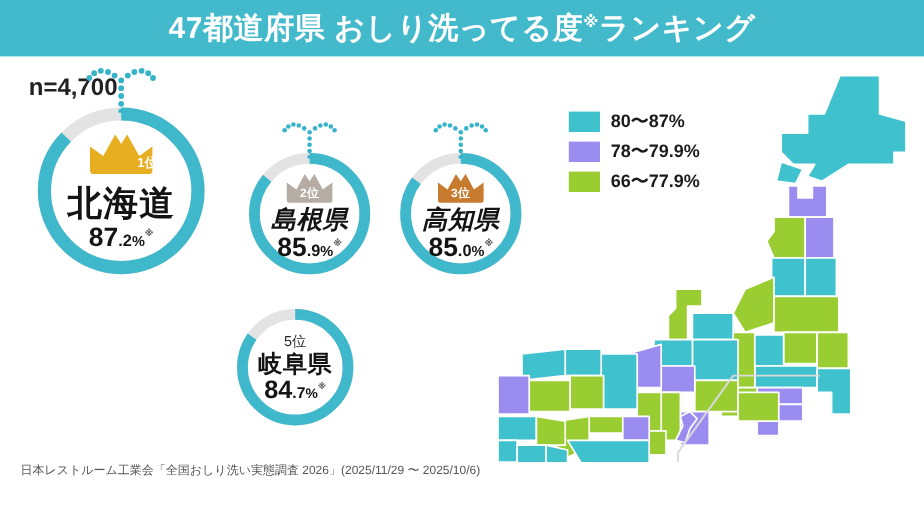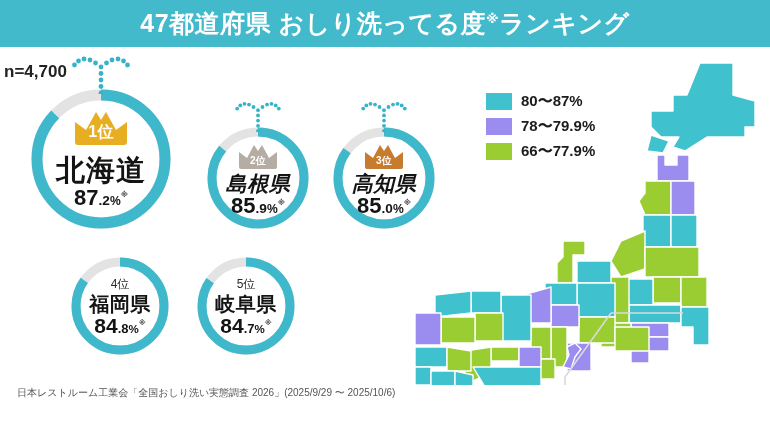--- a/index.html
+++ b/index.html
@@ -19,22 +19,22 @@
     display:flex;align-items:center;justify-content:center;
   }
   .header-title{
     color:#ffffff;font-size:25px;font-weight:bold;letter-spacing:.5px;
     white-space:nowrap;
   }
   .header-title .sup{font-size:13px;vertical-align:super;}
 
   
   .n-label{
-    position:absolute;left:4px;top:62px;
-    font-size:17px;font-weight:bold;color:#222;
+    position:absolute;left:24px;top:62px;
+    font-size:20px;font-weight:bold;color:#222;
   }
 
   
   .rank{position:absolute;}
   .rank .ringbox{position:relative;}
   .rank svg.ring{display:block;}
   .rank .inner{
     position:absolute;left:0;top:0;width:100%;height:100%;
     display:flex;flex-direction:column;align-items:center;justify-content:center;
     text-align:center;
@@ -66,21 +66,21 @@
     position:absolute;left:0;right:0;bottom:3px;text-align:center;
     color:#ffffff;font-weight:bold;letter-spacing:.3px;
   }
 
   
   .legend{position:absolute;left:474px;top:92px;}
   .legend-title{
     font-size:14px;font-weight:bold;color:#1b1b1b;margin-bottom:7px;white-space:nowrap;
   }
   .legend-title .sup{font-size:9px;vertical-align:super;}
-  .legend-row{display:flex;align-items:center;margin-bottom:6px;margin-left:12px;}
+  .legend-row{display:flex;align-items:center;margin-bottom:6px;}
   .swatch{width:26px;height:17px;margin-right:9px;flex:none;}
   .legend-text{font-size:15px;font-weight:bold;color:#1b1b1b;white-space:nowrap;}
 
   
   .map{position:absolute;left:415px;top:55px;width:355px;height:330px;}
 
   
   .notes{position:absolute;left:17px;top:385px;}
   .note{font-size:10px;color:#555;line-height:1.65;white-space:nowrap;}
 </style>
@@ -121,21 +121,21 @@
           <circle cx="49" cy="7" r="2.4"></circle>
             <circle cx="54.5" cy="9" r="2.4"></circle>
           <circle cx="58.5" cy="13" r="2.4"></circle>
         </g>
       </svg>
 
       <div class="crown" style="top:20px;width:62px;height:42px;">
         <svg width="62" height="42" viewBox="0 0 62 42">
           <path d="M5 18 L5 38 Q5 41 8 41 L54 41 Q57 41 57 38 L57 18 L46 26 L36 8 L31 16 L26 8 L16 26 Z" fill="#e8ae21"></path>
         </svg>
-        <div class="crown-label" style="font-size:16px;">1位</div>
+        <div class="crown-label" style="font-size:11px;text-align:right;">1位</div>
       </div>
       <div class="inner" style="padding-top:44px;box-sizing:border-box;">
         <div class="pref">北海道</div>
         <div class="pct"><span>87</span><span class="dec">.2</span><span class="pc">%</span><span class="ref">※</span></div>
       </div>
     </div>
   </div>
 
   <div class="rank rm" style="left:204px;top:124px;">
     <div class="ringbox" style="width:108px;height:108px;">
@@ -206,33 +206,20 @@
         </svg>
         <div class="crown-label" style="font-size:10px;bottom:2px;text-align:center;">3位</div>
       </div>
       <div class="inner" style="padding-top:32px;box-sizing:border-box;">
         <div class="pref">高知県</div>
         <div class="pct"><span>85</span><span class="dec">.0</span><span class="pc">%</span><span class="ref">※</span></div>
       </div>
     </div>
   </div>
 
-  <div class="rank rs" style="left:68px;top:254px;">
-    <div class="ringbox" style="width:104px;height:104px;">
-      <svg class="ring" width="104" height="104" viewBox="0 0 104 104">
-        <circle cx="52" cy="52" r="44" fill="none" stroke="#e3e3e3" stroke-width="9"></circle>
-        <circle cx="52" cy="52" r="44" fill="none" stroke="#3fb8cc" stroke-width="9" stroke-dasharray="234.4 42.0" transform="rotate(-90 52 52)"></circle>
-      </svg>
-      <div class="inner">
-        <div class="rank-plain">4位</div>
-        <div class="pref">福岡県</div>
-        <div class="pct"><span>84</span><span class="dec">.8</span><span class="pc">%</span><span class="ref">※</span></div>
-      </div>
-    </div>
-  </div>
 
   <div class="rank rs" style="left:194px;top:254px;">
     <div class="ringbox" style="width:104px;height:104px;">
       <svg class="ring" width="104" height="104" viewBox="0 0 104 104">
         <circle cx="52" cy="52" r="44" fill="none" stroke="#e3e3e3" stroke-width="9"></circle>
         <circle cx="52" cy="52" r="44" fill="none" stroke="#3fb8cc" stroke-width="9" stroke-dasharray="234.1 42.3" transform="rotate(-90 52 52)"></circle>
       </svg>
       <div class="inner">
         <div class="rank-plain">5位</div>
         <div class="pref">岐阜県</div>
@@ -315,16 +302,16 @@
       <span class="swatch" style="background:#9b8cf0;"></span>
       <span class="legend-text">78〜79.9%</span>
     </div>
     <div class="legend-row">
       <span class="swatch" style="background:#9acd32;"></span>
       <span class="legend-text">66〜77.9%</span>
     </div>
   </div>
 
   <div class="notes">
-    <div class="note">日本レストルーム工業会「全国おしり洗い実態調査 2026」(2025/9/29 〜 2025/10/6)</div>
+    <div class="note">日本レストルーム工業会「全国おしり洗い実態調査 2026」(2025/11/29 〜 2025/10/6)</div>
   </div>
 
 </div>
 
 </body></html>

